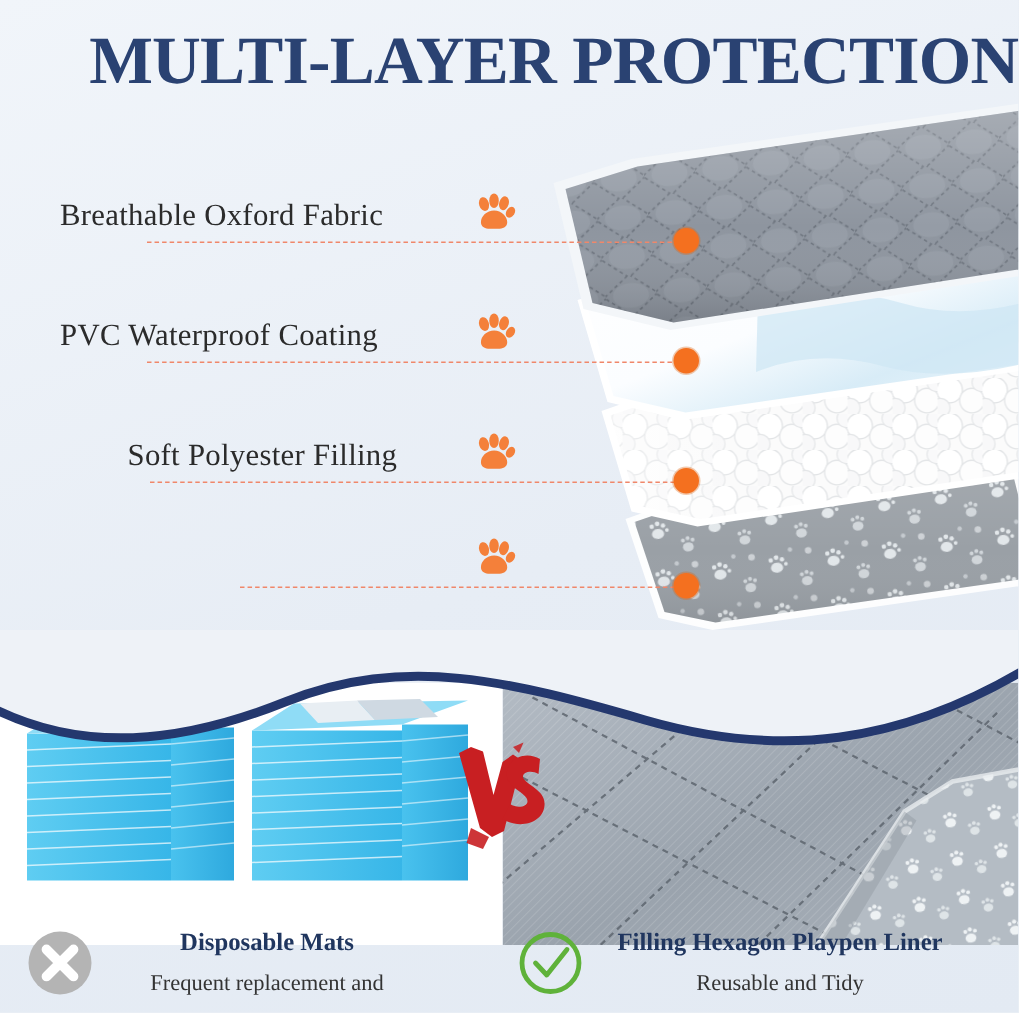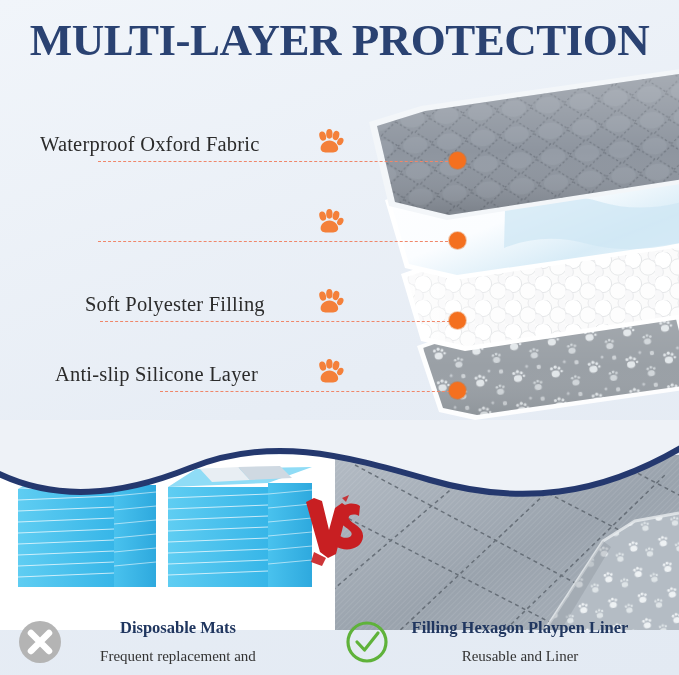--- a/index.html
+++ b/index.html
@@ -7,21 +7,21 @@
     width:679px;height:675px;overflow:hidden;
     font-family:"Liberation Serif", serif;
     background:#eaeff5;
     position:relative;
   }
   #page{position:absolute;inset:0;overflow:hidden;background:linear-gradient(160deg,#f1f5fa 0%,#e7edf5 55%,#e3eaf3 100%);}
 
   
   .title{
     position:absolute;left:0;right:0;top:14px;
-    text-align:center;
+    text-align:right;
     font-family:"Liberation Serif", serif;
     font-weight:700;
     font-size:45px;
     letter-spacing:-0.5px;
     color:#2a4272;
     white-space:nowrap;
   }
 
   
   .stack{position:absolute;left:355px;top:60px;width:340px;height:390px;}
@@ -147,37 +147,38 @@
 
       <g>
         <path d="M14 62 L66 46 L332 8 L345 78 L338 122 L92 160 L34 146 Z" fill="#f3f6f9"></path>
         <path d="M22 66 L70 51 L330 13 L342 77 L335 118 L94 155 L40 142 Z" fill="url(#quilt)"></path>
         <path d="M22 66 L70 51 L330 13 L342 77 L335 118 L94 155 L40 142 Z" fill="url(#quiltShade)"></path>
       </g>
     </svg>
   </div>
 
   <div class="label-row" style="left:40px;top:118px;width:430px;">
-    <div class="label-text">Waterproof Oxford Fabric</div>
+    <div class="label-text">Breathable Oxford Fabric</div>
     <div class="paw" style="left:275px;">
       <svg viewBox="0 0 32 32" width="30" height="30" xmlns="http://www.w3.org/2000/svg">
         <g fill="#f4803a">
           <ellipse cx="8.2" cy="8.6" rx="3.5" ry="5.0" transform="rotate(-16 8.2 8.6)"></ellipse>
           <ellipse cx="15.3" cy="6.2" rx="3.4" ry="5.2"></ellipse>
           <ellipse cx="22.4" cy="8.0" rx="3.4" ry="5.0" transform="rotate(16 22.4 8)"></ellipse>
           <ellipse cx="27.0" cy="14.4" rx="3.0" ry="4.2" transform="rotate(30 27 14.4)"></ellipse>
           <path d="M15.4 13.2c5.2 0 9.3 4.2 9.3 8.3 0 3.6-3.5 4.6-6.4 4.6h-6.1c-3 0-6.2-1.1-6.2-4.6 0-4.2 4.1-8.3 9.4-8.3z"></path>
         </g>
       </svg>
     </div>
     <div class="dash-line" style="left:58px;width:355px;"></div>
   </div>
   <div class="dot" style="left:449px;top:152px;"></div>
 
   <div class="label-row" style="left:40px;top:198px;width:430px;">
+    <div class="label-text">PVC Waterproof Coating</div>
     <div class="paw" style="left:275px;">
       <svg viewBox="0 0 32 32" width="30" height="30" xmlns="http://www.w3.org/2000/svg">
         <g fill="#f4803a">
           <ellipse cx="8.2" cy="8.6" rx="3.5" ry="5.0" transform="rotate(-16 8.2 8.6)"></ellipse>
           <ellipse cx="15.3" cy="6.2" rx="3.4" ry="5.2"></ellipse>
           <ellipse cx="22.4" cy="8.0" rx="3.4" ry="5.0" transform="rotate(16 22.4 8)"></ellipse>
           <ellipse cx="27.0" cy="14.4" rx="3.0" ry="4.2" transform="rotate(30 27 14.4)"></ellipse>
           <path d="M15.4 13.2c5.2 0 9.3 4.2 9.3 8.3 0 3.6-3.5 4.6-6.4 4.6h-6.1c-3 0-6.2-1.1-6.2-4.6 0-4.2 4.1-8.3 9.4-8.3z"></path>
         </g>
       </svg>
@@ -197,21 +198,20 @@
           <ellipse cx="27.0" cy="14.4" rx="3.0" ry="4.2" transform="rotate(30 27 14.4)"></ellipse>
           <path d="M15.4 13.2c5.2 0 9.3 4.2 9.3 8.3 0 3.6-3.5 4.6-6.4 4.6h-6.1c-3 0-6.2-1.1-6.2-4.6 0-4.2 4.1-8.3 9.4-8.3z"></path>
         </g>
       </svg>
     </div>
     <div class="dash-line" style="left:15px;width:355px;"></div>
   </div>
   <div class="dot" style="left:449px;top:312px;"></div>
 
   <div class="label-row" style="left:55px;top:348px;width:420px;">
-    <div class="label-text">Anti-slip Silicone Layer</div>
     <div class="paw" style="left:260px;">
       <svg viewBox="0 0 32 32" width="30" height="30" xmlns="http://www.w3.org/2000/svg">
         <g fill="#f4803a">
           <ellipse cx="8.2" cy="8.6" rx="3.5" ry="5.0" transform="rotate(-16 8.2 8.6)"></ellipse>
           <ellipse cx="15.3" cy="6.2" rx="3.4" ry="5.2"></ellipse>
           <ellipse cx="22.4" cy="8.0" rx="3.4" ry="5.0" transform="rotate(16 22.4 8)"></ellipse>
           <ellipse cx="27.0" cy="14.4" rx="3.0" ry="4.2" transform="rotate(30 27 14.4)"></ellipse>
           <path d="M15.4 13.2c5.2 0 9.3 4.2 9.3 8.3 0 3.6-3.5 4.6-6.4 4.6h-6.1c-3 0-6.2-1.1-6.2-4.6 0-4.2 4.1-8.3 9.4-8.3z"></path>
         </g>
       </svg>
@@ -376,18 +376,18 @@
   <div class="caption" style="left:345px;width:330px;">
     <div class="cap-icon">
       <svg width="44" height="44" viewBox="0 0 44 44" xmlns="http://www.w3.org/2000/svg">
         <circle cx="22" cy="22" r="19" fill="none" stroke="#5fb23a" stroke-width="3.2"></circle>
         <path d="M12 22 L19.5 30 L33 13" fill="none" stroke="#5fb23a" stroke-width="3.2" stroke-linecap="round" stroke-linejoin="round"></path>
       </svg>
     </div>
     <div class="cap-texts" style="width:278px;">
       <div class="cap-title">Filling Hexagon Playpen Liner</div>
       <div class="cap-sub">
-        <span>Reusable and Liner</span>
+        <span>Reusable and Tidy</span>
       </div>
     </div>
   </div>
 
 </div>
 
 </body></html>

